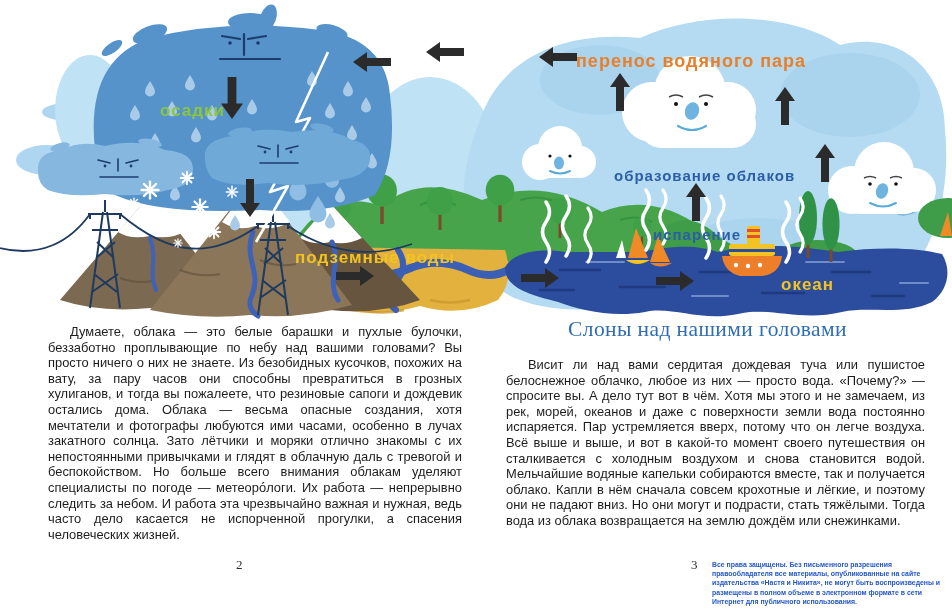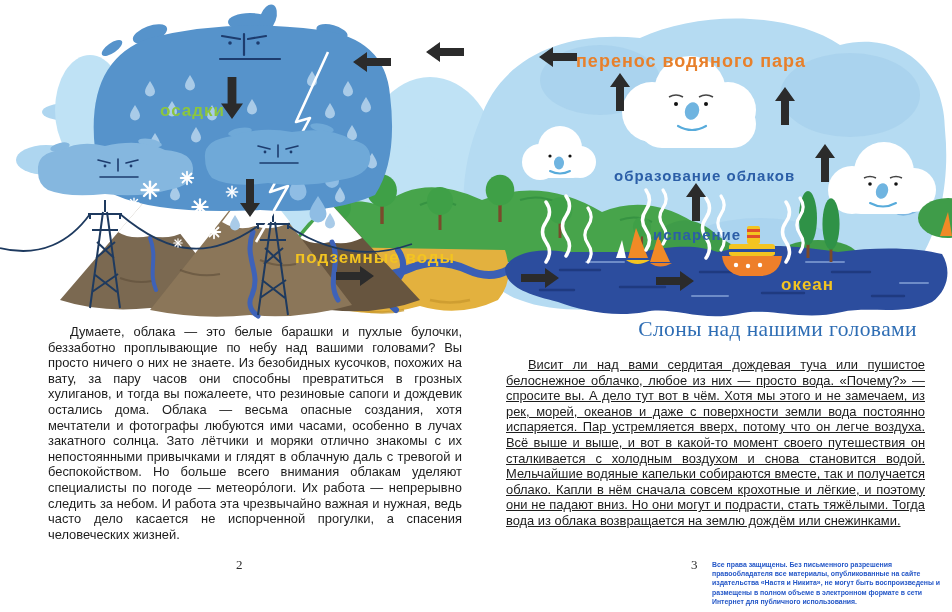--- a/index.html
+++ b/index.html
@@ -2,22 +2,22 @@
 <html lang="ru"><head>
 <meta charset="utf-8">
 <style>
   html,body{margin:0;padding:0;background:#ffffff;}
   .spread{position:relative;width:952px;height:612px;background:#ffffff;overflow:hidden;
           font-family:"Liberation Sans",sans-serif;color:#1c1c1c;}
   .illustration{position:absolute;left:0;top:0;width:952px;height:330px;}
   .body-text{position:absolute;top:324px;font-size:12.9px;line-height:15.6px;
              text-align:justify;text-indent:22px;color:#1d1d1d;margin-left:8px;}
   #left-body{left:40px;width:414px;}
-  #right-body{left:498px;width:419px;top:357px;text-decoration:underline;}
-  .page-title{position:absolute;left:498px;top:317px;width:419px;margin:0;text-align:right;
+  #right-body{left:498px;width:419px;top:357px;}
+  .page-title{position:absolute;left:498px;top:317px;width:419px;margin:0;text-align:center;
               font-family:"Liberation Serif",serif;font-weight:500;font-size:21.5px;
               letter-spacing:.4px;color:#2e6db4;}
   .page-num{position:absolute;top:557px;font-family:"Liberation Serif",serif;
             font-size:13px;color:#2a2a2a;}
   #page-num-left{left:236px;}
   #page-num-right{left:691px;}
   .copyright{position:absolute;left:712px;top:560px;width:238px;font-size:6.9px;
              line-height:9.2px;color:#2356c7;font-weight:bold;}
   svg text.diag-label{font-family:"Liberation Sans",sans-serif;font-weight:bold;letter-spacing:1px;}
 </style>

